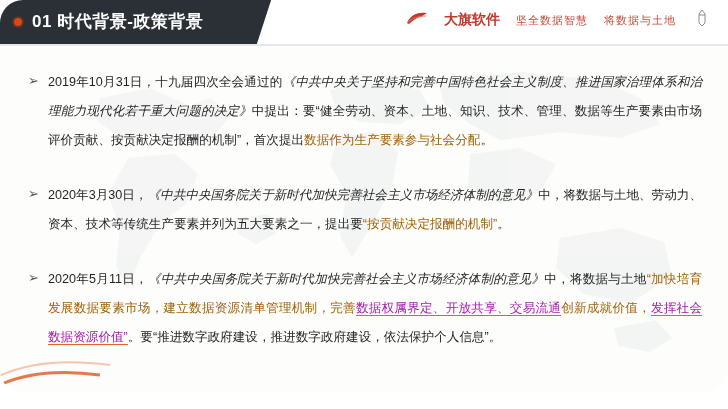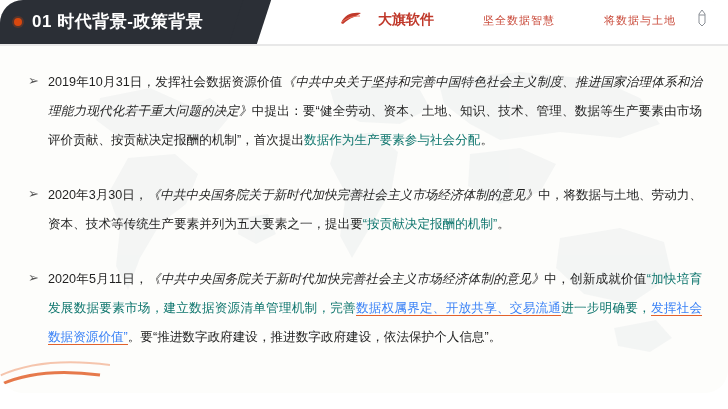--- a/index.html
+++ b/index.html
@@ -89,21 +89,20 @@
     color: #c0392b;
     font-size: 14px;
     font-weight: bold;
     font-family: "Liberation Serif", serif;
   }
   .brand-slogan {
     color: #c94a3a;
     font-size: 11px;
     font-family: Liberation Mono, monospace;
     letter-spacing: 1px;
-    margin-left: 33px;
   }
   .brand-pen { margin-left: 4px; }
 
   
   .content {
     position: relative;
     padding: 22px 26px 0 26px;
   }
   .para {
     position: relative;
@@ -117,23 +116,23 @@
   }
   .bullet {
     position: absolute;
     left: 2px;
     top: 6px;
     color: #555;
     font-size: 13px;
     line-height: 13px;
   }
   .italic { font-style: italic; }
-  .em-orange { color: #0f766e; }
+  .em-orange { color: #a16207; }
   .em-orange-u {
-    color: #3b82f6;
+    color: #a21caf;
     border-bottom: 1px solid #e2612c;
   }
 
   
   .corner-deco {
     position: absolute;
     left: -30px; bottom: -34px;
     width: 140px; height: 110px;
     pointer-events: none;
   }
@@ -181,31 +180,31 @@
           <path d="M3 5 L9 5" stroke="#8a8f96" stroke-width="1"></path>
         </svg>
       </span>
     </div>
   </div>
 
   <div class="content">
 
     <div class="para">
       <span class="bullet">➢</span>
-      <span>2019年10月31日，发挥社会数据资源价值</span><span class="italic">《中共中央关于坚持和完善中国特色社会主义制度、推进国家治理体系和治理能力现代化若干重大问题的决定》</span><span>中提出：要“健全劳动、资本、土地、知识、技术、管理、数据等生产要素由市场评价贡献、按贡献决定报酬的机制”，首次提出</span><span class="em-orange">数据作为生产要素参与社会分配</span><span>。</span>
+      <span>2019年10月31日，十九届四次全会通过的</span><span class="italic">《中共中央关于坚持和完善中国特色社会主义制度、推进国家治理体系和治理能力现代化若干重大问题的决定》</span><span>中提出：要“健全劳动、资本、土地、知识、技术、管理、数据等生产要素由市场评价贡献、按贡献决定报酬的机制”，首次提出</span><span class="em-orange">数据作为生产要素参与社会分配</span><span>。</span>
     </div>
 
     <div class="para">
       <span class="bullet">➢</span>
       <span>2020年3月30日，</span><span class="italic">《中共中央国务院关于新时代加快完善社会主义市场经济体制的意见》</span><span>中，将数据与土地、劳动力、资本、技术等传统生产要素并列为五大要素之一，提出要</span><span class="em-orange">“按贡献决定报酬的机制”</span><span>。</span>
     </div>
 
     <div class="para">
       <span class="bullet">➢</span>
-      <span>2020年5月11日，</span><span class="italic">《中共中央国务院关于新时代加快完善社会主义市场经济体制的意见》</span><span>中，创新成就价值</span><span class="em-orange">“加快培育发展数据要素市场，建立数据资源清单管理机制，完善</span><span class="em-orange-u">数据权属界定、开放共享、交易流通</span><span class="em-orange">进一步明确要，</span><span class="em-orange-u">发挥社会数据资源价值”</span><span>。要“推进数字政府建设，推进数字政府建设，依法保护个人信息”。</span>
+      <span>2020年5月11日，</span><span class="italic">《中共中央国务院关于新时代加快完善社会主义市场经济体制的意见》</span><span>中，将数据与土地</span><span class="em-orange">“加快培育发展数据要素市场，建立数据资源清单管理机制，完善</span><span class="em-orange-u">数据权属界定、开放共享、交易流通</span><span class="em-orange">创新成就价值，</span><span class="em-orange-u">发挥社会数据资源价值”</span><span>。要“推进数字政府建设，推进数字政府建设，依法保护个人信息”。</span>
     </div>
 
   </div>
 
   <div class="corner-deco">
     <svg viewBox="0 0 140 110" aria-hidden="true">
       <path d="M-10 100 C20 60, 70 50, 130 58" stroke="#e2612c" stroke-width="3" fill="none" opacity="0.85"></path>
       <path d="M-10 88 C25 48, 80 40, 140 48" stroke="#f0a07a" stroke-width="2" fill="none" opacity="0.6"></path>
     </svg>
   </div>

